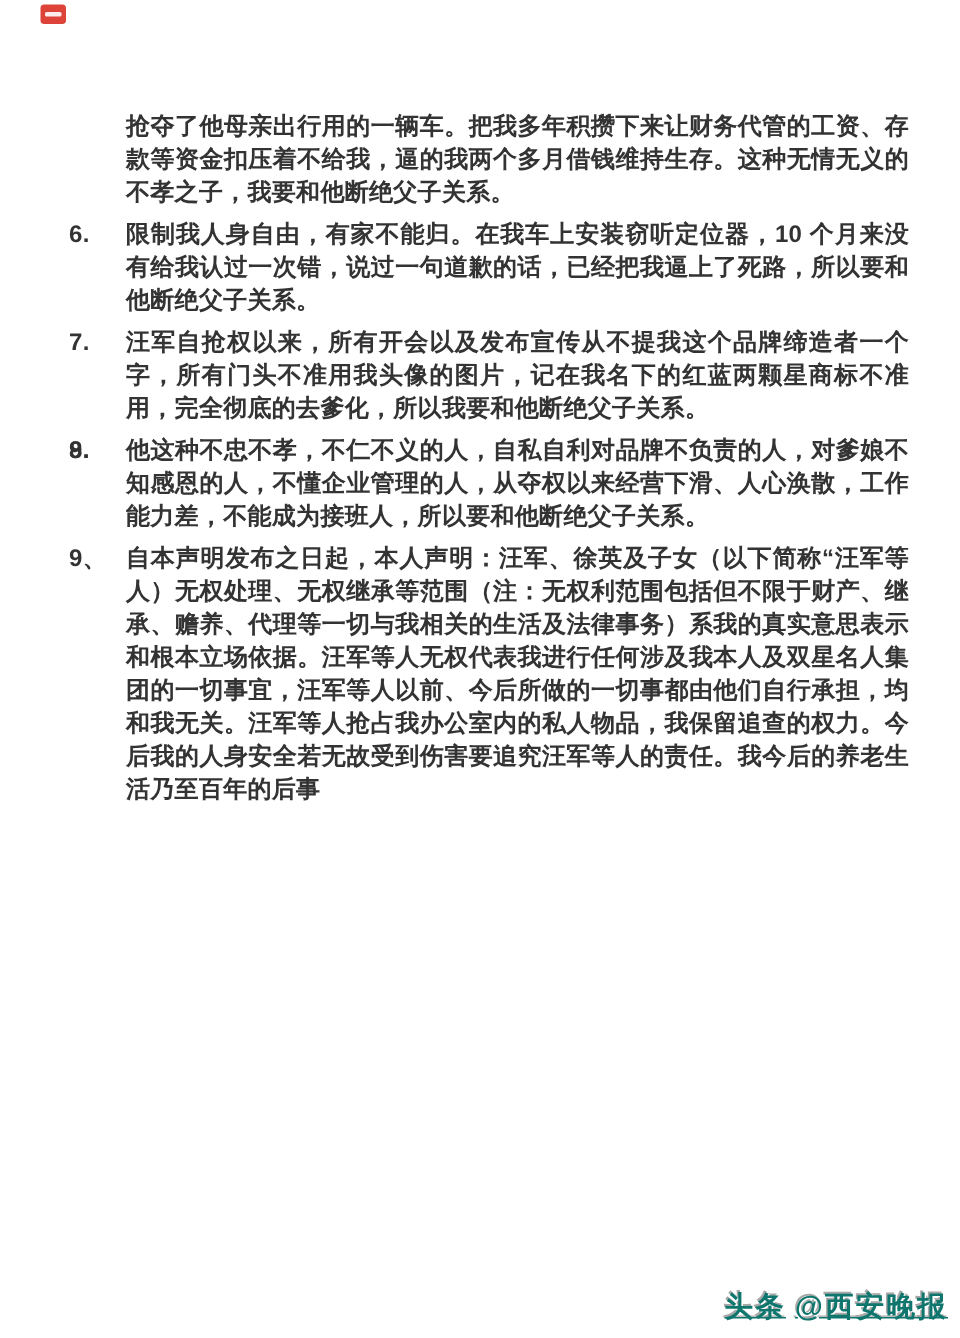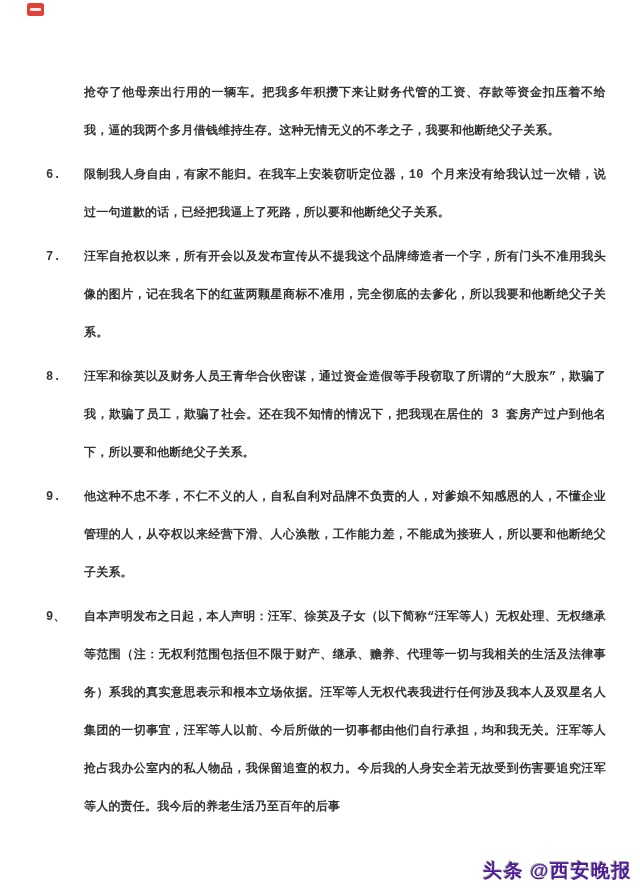--- a/index.html
+++ b/index.html
@@ -34,66 +34,66 @@
     border-radius: 1px;
   }
   .doc {
     position: absolute;
     top: 74px;
     left: 84px;
     width: 522px;
   }
   .para {
     margin: 0 0 6px 0;
-    font-size: 12px;
-    line-height: 38px;
+    font-size: 16px;
+    line-height: 22px;
     color: #333333;
     font-weight: 600;
     text-align: justify;
     letter-spacing: 0.2px;
-    font-family: Liberation Mono, monospace;
   }
   .item {
     position: relative;
   }
   .item .num {
     position: absolute;
     left: -38px;
     top: 0;
     width: 38px;
     text-align: left;
     font-weight: 600;
     color: #333333;
   }
   .watermark {
     position: absolute;
     right: 8px;
     bottom: 8px;
     font-size: 19px;
     font-weight: 700;
     letter-spacing: 1.5px;
-    color: #4c1d95;
+    color: #0f766e;
     text-shadow: 1px 1px 0 #ffffff, -1px -1px 0 #a8a8a8;
     white-space: nowrap;
+    text-decoration: underline;
   }
   .watermark .brand { margin-right: 6px; }
 </style>
 </head>
 <body>
 
 <div class="stamp">
   <span class="stamp-bar"></span>
 </div>
 
 <div class="doc">
   <p class="para">抢夺了他母亲出行用的一辆车。把我多年积攒下来让财务代管的工资、存款等资金扣压着不给我，逼的我两个多月借钱维持生存。这种无情无义的不孝之子，我要和他断绝父子关系。</p>
   <div id="items">
       <p class="para item"><span class="num">6.</span><span>限制我人身自由，有家不能归。在我车上安装窃听定位器，10 个月来没有给我认过一次错，说过一句道歉的话，已经把我逼上了死路，所以要和他断绝父子关系。</span></p>
       <p class="para item"><span class="num">7.</span><span>汪军自抢权以来，所有开会以及发布宣传从不提我这个品牌缔造者一个字，所有门头不准用我头像的图片，记在我名下的红蓝两颗星商标不准用，完全彻底的去爹化，所以我要和他断绝父子关系。</span></p>
-      <p class="para item"><span class="num">8.</span><span>汪军和徐英以及财务人员王青华合伙密谋，通过资金造假等手段窃取了所谓的“大股东”，欺骗了我，欺骗了员工，欺骗了社会。还在我不知情的情况下，把我现在居住的 3 套房产过户到他名下，所以要和他断绝父子关系。</span></p>
+      <p class="para item"><span class="num">8.</span></p>
       <p class="para item"><span class="num">9.</span><span>他这种不忠不孝，不仁不义的人，自私自利对品牌不负责的人，对爹娘不知感恩的人，不懂企业管理的人，从夺权以来经营下滑、人心涣散，工作能力差，不能成为接班人，所以要和他断绝父子关系。</span></p>
       <p class="para item"><span class="num">9、</span><span>自本声明发布之日起，本人声明：汪军、徐英及子女（以下简称“汪军等人）无权处理、无权继承等范围（注：无权利范围包括但不限于财产、继承、赡养、代理等一切与我相关的生活及法律事务）系我的真实意思表示和根本立场依据。汪军等人无权代表我进行任何涉及我本人及双星名人集团的一切事宜，汪军等人以前、今后所做的一切事都由他们自行承担，均和我无关。汪军等人抢占我办公室内的私人物品，我保留追查的权力。今后我的人身安全若无故受到伤害要追究汪军等人的责任。我今后的养老生活乃至百年的后事</span></p>
     </div>
 </div>
 
 <div class="watermark">
   <span class="brand">头条</span><span>@西安晚报</span>
 </div>
 
 </body></html>

